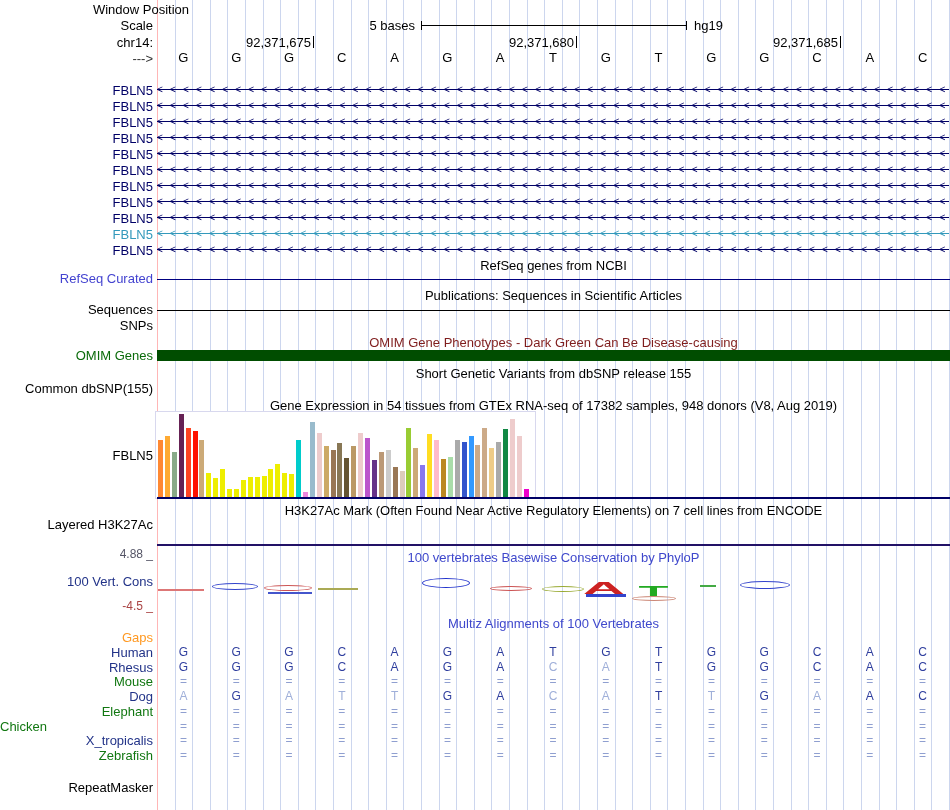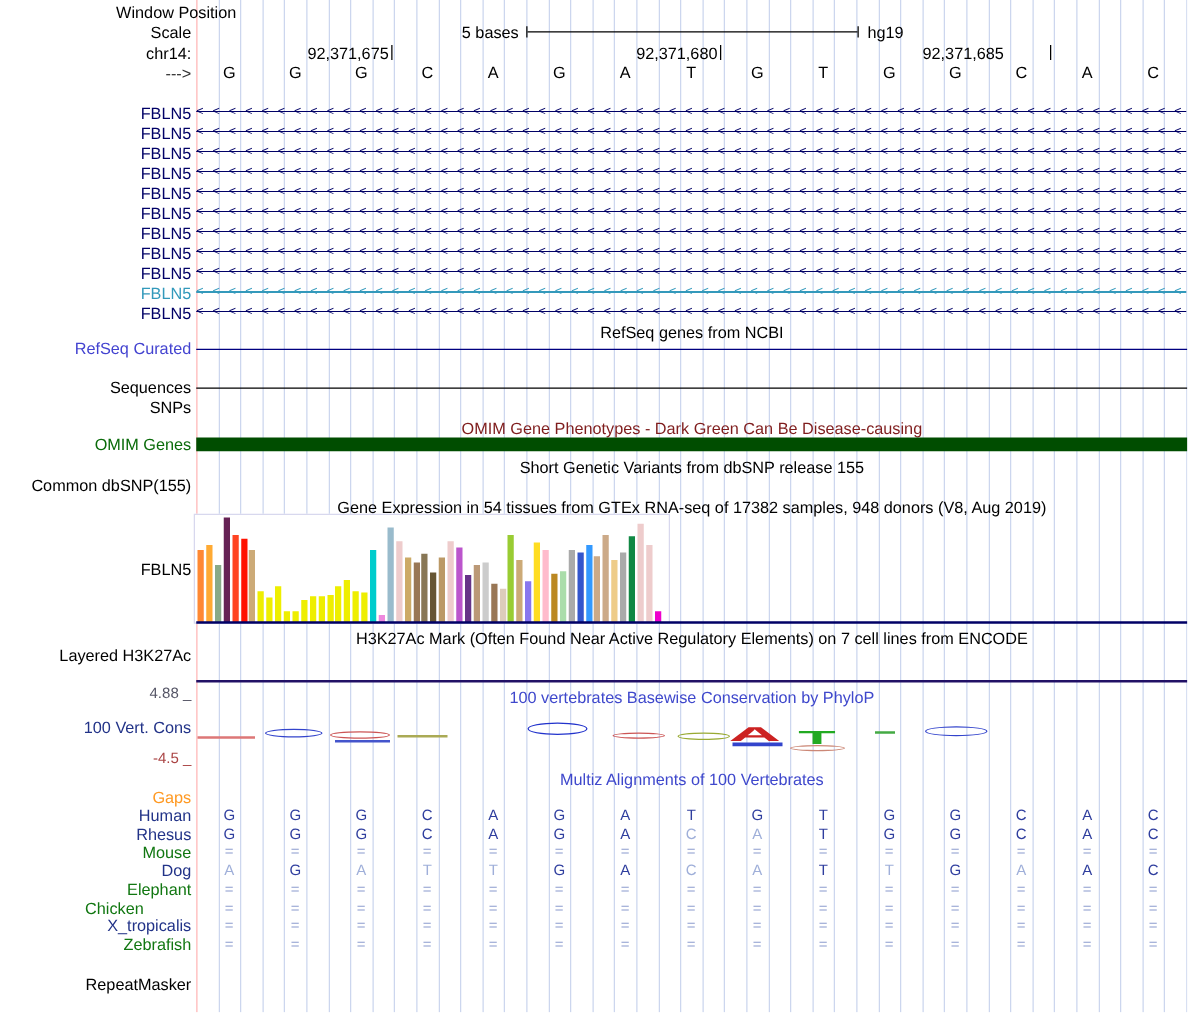--- a/index.html
+++ b/index.html
@@ -79,21 +79,21 @@
       <div></div>
     </div>
   <div class="abs" style="left:694px;top:19px;font-size:13px;line-height:13px;">hg19</div>
 
   <div class="lbl" style="top:36px;">chr14:</div>
   <div id="coords-layer">
       <div style="position: absolute; left: 211px; top: 36px; width: 100px; text-align: right; font-size: 13px; line-height: 13px;">92,371,675</div>
       <div style="position: absolute; left: 313px; top: 36px; width: 1px; height: 12px; background: rgb(0, 0, 0);"></div>
       <div style="position: absolute; left: 474px; top: 36px; width: 100px; text-align: right; font-size: 13px; line-height: 13px;">92,371,680</div>
       <div style="position: absolute; left: 576px; top: 36px; width: 1px; height: 12px; background: rgb(0, 0, 0);"></div>
-      <div style="position: absolute; left: 738px; top: 36px; width: 100px; font-size: 13px; line-height: 13px;">92,371,685</div>
+      <div style="position: absolute; left: 738px; top: 36px; width: 100px; text-align: right; font-size: 13px; line-height: 13px;">92,371,685</div>
       <div style="position: absolute; left: 840px; top: 36px; width: 1px; height: 12px; background: rgb(0, 0, 0);"></div>
     </div>
 
   <div class="lbl" style="top:52px;color:#333;">---&gt;</div>
   <div id="seq-layer">
       <div style="position: absolute; left: 183.4px; top: 51px; font-size: 13px; line-height: 13px; transform: translateX(-50%);">G</div>
       <div style="position: absolute; left: 236.2px; top: 51px; font-size: 13px; line-height: 13px; transform: translateX(-50%);">G</div>
       <div style="position: absolute; left: 289px; top: 51px; font-size: 13px; line-height: 13px; transform: translateX(-50%);">G</div>
       <div style="position: absolute; left: 341.8px; top: 51px; font-size: 13px; line-height: 13px; transform: translateX(-50%);">C</div>
       <div style="position: absolute; left: 394.6px; top: 51px; font-size: 13px; line-height: 13px; transform: translateX(-50%);">A</div>
@@ -153,20 +153,21 @@
       <div style="position: absolute; left: 0px; top: 244px; width: 153px; text-align: right; font-size: 13px; line-height: 13px; color: rgb(0, 0, 102); white-space: nowrap;">FBLN5</div>
       <div style="position: absolute; left: 157px; top: 242px; width: 792px; height: 16px; overflow: hidden; background-image: linear-gradient(transparent 7px, rgb(0, 0, 102) 7px, rgb(0, 0, 102) 8px, transparent 8px);">
         <span style="display: block; font-size: 10px; letter-spacing: 7.2px; line-height: 16px; white-space: nowrap; color: rgb(0, 0, 102);">&lt;&lt;&lt;&lt;&lt;&lt;&lt;&lt;&lt;&lt;&lt;&lt;&lt;&lt;&lt;&lt;&lt;&lt;&lt;&lt;&lt;&lt;&lt;&lt;&lt;&lt;&lt;&lt;&lt;&lt;&lt;&lt;&lt;&lt;&lt;&lt;&lt;&lt;&lt;&lt;&lt;&lt;&lt;&lt;&lt;&lt;&lt;&lt;&lt;&lt;&lt;&lt;&lt;&lt;&lt;&lt;&lt;&lt;&lt;&lt;&lt;</span>
       </div>
     </div>
 
   <div class="title" style="top:259px;">RefSeq genes from NCBI</div>
   <div class="lbl" style="top:272px;color:#4343d0;">RefSeq Curated</div>
   <div class="hline" style="top:279px;height:1px;background:#000080;"></div>
 
+  <div class="title" style="top:289px;">Publications: Sequences in Scientific Articles</div>
   <div class="lbl" style="top:303px;">Sequences</div>
   <div class="hline" style="top:310px;height:1px;background:#000;"></div>
 
   <div class="lbl" style="top:319px;">SNPs</div>
 
   <div class="title" style="top:336px;color:#7f1d1d;">OMIM Gene Phenotypes - Dark Green Can Be Disease-causing</div>
   <div class="lbl" style="top:349px;color:#0a6b0a;">OMIM Genes</div>
   <div class="hline" style="top:350px;height:11px;background:#004d00;"></div>
 
   <div class="title" style="top:367px;">Short Genetic Variants from dbSNP release 155</div>
@@ -344,21 +345,21 @@
         <span class="alnletter" style="left: 343.2px; top: 0px; color: rgb(143, 159, 208);">=</span>
         <span class="alnletter" style="left: 396px; top: 0px; color: rgb(143, 159, 208);">=</span>
         <span class="alnletter" style="left: 448.8px; top: 0px; color: rgb(143, 159, 208);">=</span>
         <span class="alnletter" style="left: 501.6px; top: 0px; color: rgb(143, 159, 208);">=</span>
         <span class="alnletter" style="left: 554.4px; top: 0px; color: rgb(143, 159, 208);">=</span>
         <span class="alnletter" style="left: 607.2px; top: 0px; color: rgb(143, 159, 208);">=</span>
         <span class="alnletter" style="left: 660px; top: 0px; color: rgb(143, 159, 208);">=</span>
         <span class="alnletter" style="left: 712.8px; top: 0px; color: rgb(143, 159, 208);">=</span>
         <span class="alnletter" style="left: 765.6px; top: 0px; color: rgb(143, 159, 208);">=</span>
       </div>
-      <div style="position: absolute; left: 15px; top: 720px; width: 153px; text-align: center; font-size: 13px; line-height: 13px; color: rgb(17, 119, 17); white-space: nowrap;">Chicken</div>
+      <div style="position: absolute; left: 0px; top: 720px; width: 153px; text-align: left; font-size: 13px; line-height: 13px; color: rgb(17, 119, 17); white-space: nowrap;">Chicken</div>
       <div style="position: absolute; left: 157px; top: 720px; width: 792px; height: 14px;">
         <span class="alnletter" style="left: 26.4px; top: 0px; color: rgb(143, 159, 208);">=</span>
         <span class="alnletter" style="left: 79.2px; top: 0px; color: rgb(143, 159, 208);">=</span>
         <span class="alnletter" style="left: 132px; top: 0px; color: rgb(143, 159, 208);">=</span>
         <span class="alnletter" style="left: 184.8px; top: 0px; color: rgb(143, 159, 208);">=</span>
         <span class="alnletter" style="left: 237.6px; top: 0px; color: rgb(143, 159, 208);">=</span>
         <span class="alnletter" style="left: 290.4px; top: 0px; color: rgb(143, 159, 208);">=</span>
         <span class="alnletter" style="left: 343.2px; top: 0px; color: rgb(143, 159, 208);">=</span>
         <span class="alnletter" style="left: 396px; top: 0px; color: rgb(143, 159, 208);">=</span>
         <span class="alnletter" style="left: 448.8px; top: 0px; color: rgb(143, 159, 208);">=</span>

